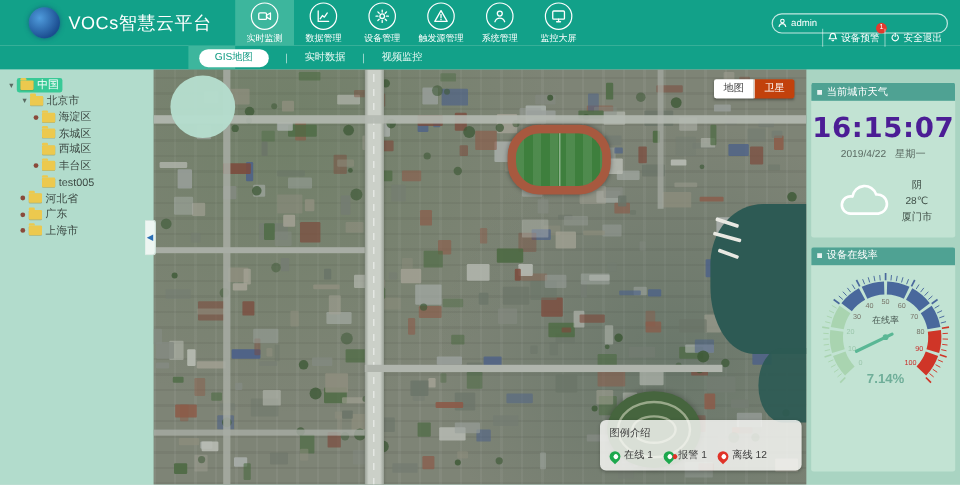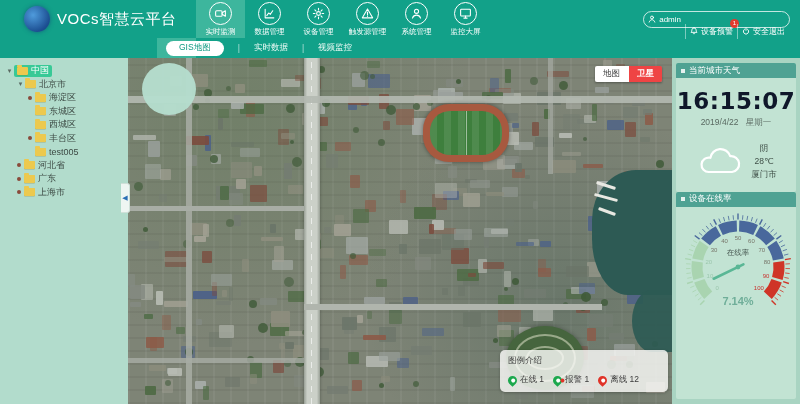--- a/index.html
+++ b/index.html
@@ -73,39 +73,39 @@
   .water-low{right:0;top:232px;width:40px;height:62px;background:#2d5a54;border-radius:50% 0 0 50%;opacity:.92;}
   .pier{position:absolute;background:#e8e8e2;height:3px;border-radius:1px;}
   .park{left:378px;top:268px;width:78px;height:64px;background:#46653e;border-radius:50%;box-shadow:0 0 5px rgba(0,0,0,.3);}
   .park .ring{position:absolute;border:2px solid rgba(222,226,200,.55);border-radius:50%;}
   .park .r1{inset:8px;}
   .park .r2{inset:20px;}
   .highlight-circle{left:14px;top:5px;width:54px;height:52px;background:#b5ddcd;border-radius:50%;opacity:.97;z-index:4;}
 
   .map-toggle{position:absolute;top:8px;right:10px;z-index:6;display:flex;font-size:8.5px;box-shadow:0 1px 2px rgba(0,0,0,.35);}
   .mt-map{background:#fff;color:#3c3c3c;padding:2px 8px;border-radius:2px 0 0 2px;cursor:pointer;}
-  .mt-sat{background:#ef4444;color:#fff;padding:2px 8px;border-radius:0 2px 2px 0;border-left:1px solid #fff;cursor:pointer;font-weight:bold;}
+  .mt-sat{background:#c2410c;color:#fff;padding:2px 8px;border-radius:0 2px 2px 0;border-left:1px solid #fff;cursor:pointer;}
 
   .legend{position:absolute;left:372px;bottom:12px;width:168px;background:rgba(250,250,248,.82);border-radius:5px;padding:5px 8px 6px;z-index:6;box-shadow:0 1px 3px rgba(0,0,0,.25);}
   .legend-title{font-size:8.5px;color:#3c3c3c;margin-bottom:7px;}
   .legend-items{display:flex;align-items:center;gap:9px;}
   .legend-item{display:flex;align-items:center;gap:3px;font-size:8.5px;color:#3c3c3c;cursor:pointer;}
   .pin{width:9px;height:9px;border-radius:50% 50% 50% 0;transform:rotate(-45deg);position:relative;flex:none;}
   .pin::after{content:"";position:absolute;inset:2.5px;background:#fff;border-radius:50%;}
   .pin.green{background:#1ca84d;}
   .pin.red{background:#e03328;}
   .pin .alert-dot{position:absolute;width:4px;height:4px;border-radius:50%;background:#e03328;right:-1px;bottom:-1px;}
 
   
-  .rpanel{width:128px;background:#a9d4c2;padding:5px 4px;display:flex;flex-direction:column;}
+  .rpanel{width:128px;background:#a9d4c2;padding:11px 4px;display:flex;flex-direction:column;gap:8px;}
   .card{background:#c2e3d3;border-radius:2px;overflow:hidden;}
   .card-h{height:15px;background:#4fa293;color:#fff;font-size:8.5px;display:flex;align-items:center;gap:4px;padding:0 5px;}
   .card-h .sq{width:4px;height:4px;background:rgba(255,255,255,.85);flex:none;}
   .weather-body{text-align:center;padding-bottom:10px;}
-  .clock{font-family:"DejaVu Sans","Liberation Sans",sans-serif;font-size:23px;font-weight:bold;color:#0f172a;margin-top:10px;letter-spacing:.5px;}
+  .clock{font-family:"DejaVu Sans","Liberation Sans",sans-serif;font-size:23px;font-weight:bold;color:#4c1d95;margin-top:10px;letter-spacing:.5px;}
   .dateline{font-size:8.5px;color:#5a6a62;margin-top:3px;}
   .weather-row{display:flex;align-items:center;justify-content:center;gap:8px;margin-top:13px;}
   .weather-row svg{stroke:#fff;fill:none;stroke-width:2.2;stroke-linecap:round;stroke-linejoin:round;}
   .weather-info{font-size:8.5px;color:#3f4f47;line-height:1.55;text-align:center;}
   .gauge-card{flex:1;}
   .gauge-svg{display:block;margin:2px auto 0;}
 </style>
 </head>
 <body>
 

